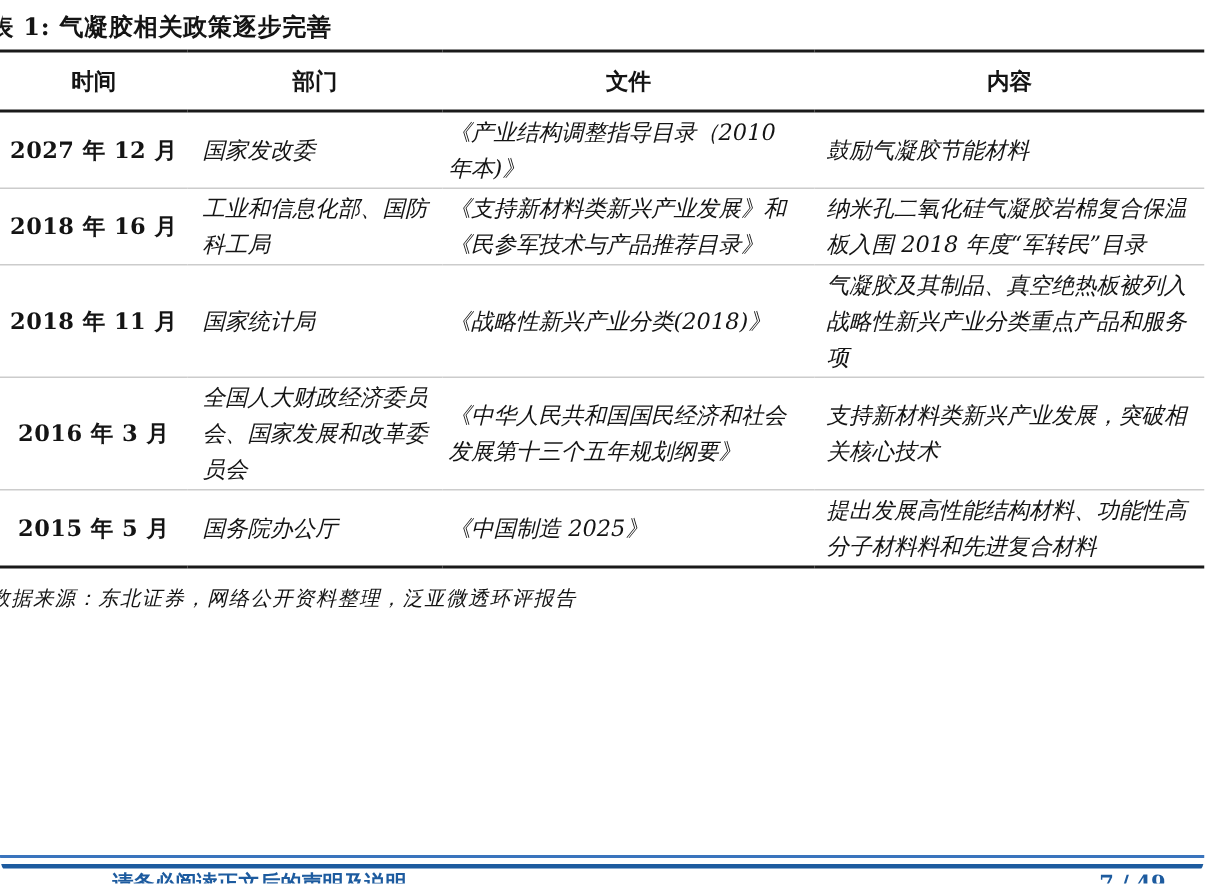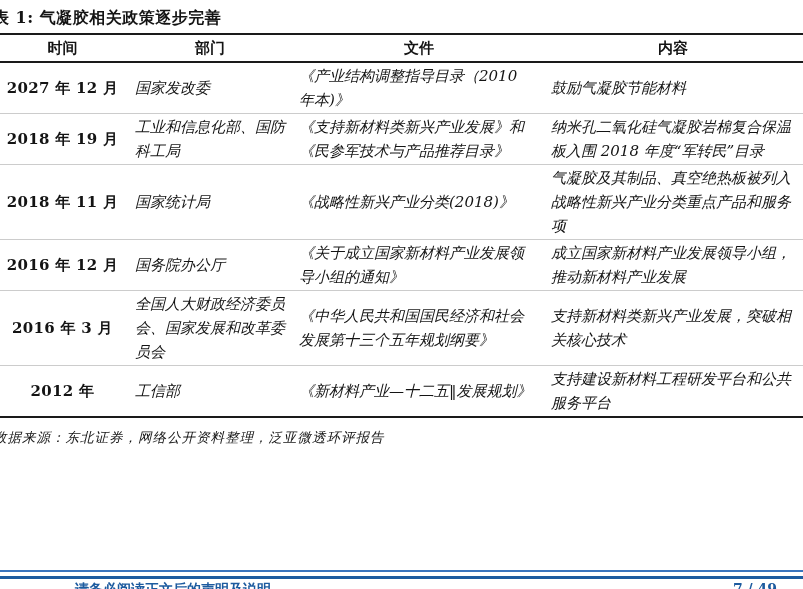--- a/index.html
+++ b/index.html
@@ -2,33 +2,33 @@
 <html><head>
 <meta charset="utf-8">
 <style>
   * { box-sizing: border-box; }
   html, body { margin: 0; padding: 0; }
   body {
     width: 803px; height: 589px; overflow: hidden;
     background: #ffffff; color: #141414;
     font-family: "DejaVu Serif", "Liberation Serif", serif;
   }
-  .page { position: relative; width: 803px; height: 589px; overflow: hidden; }
+  .page { position: relative; width: 803px; height: 589px; overflow: hidden; border-radius: 18px; }
 
   .title {
     font-weight: bold; font-size: 16px; line-height: 20px;
     margin: 8px 0 5px -7px; white-space: nowrap; letter-spacing: 0.5px;
   }
 
   table.policy {
     width: 803px; table-layout: fixed; border-collapse: collapse;
     border-top: 2.5px solid #1a1a1a;
   }
   th {
-    font-size: 15px; font-weight: bold; height: 28px; text-align: center;
+    font-size: 15px; font-weight: bold; height: 40px; text-align: center;
     border-bottom: 2px solid #1a1a1a; padding: 0;
   }
   td {
     font-size: 15px; line-height: 24px; padding: 1px 0;
     border-bottom: 1px solid #cccccc; vertical-align: middle;
   }
   tbody tr:last-child td { border-bottom: 2.5px solid #1a1a1a; }
   .c1 { width: 125px; }
   .c2 { width: 170px; }
   .c3 { width: 248px; }
@@ -75,48 +75,42 @@
       </tr>
     </thead>
     <tbody>
       <tr>
         <td class="time">2027 年 12 月</td>
         <td class="dept">国家发改委</td>
         <td class="doc">《产业结构调整指导目录（2010 年本)》</td>
         <td class="cont">鼓励气凝胶节能材料</td>
       </tr>
       <tr>
-        <td class="time">2018 年 19 月</td>
+        <td class="time">2018 年 16 月</td>
         <td class="dept">工业和信息化部、国防科工局</td>
         <td class="doc">《支持新材料类新兴产业发展》和《民参军技术与产品推荐目录》</td>
         <td class="cont">纳米孔二氧化硅气凝胶岩棉复合保温板入围 2018 年度“军转民”目录</td>
       </tr>
       <tr>
         <td class="time">2018 年 11 月</td>
         <td class="dept">国家统计局</td>
         <td class="doc">《战略性新兴产业分类(2018)》</td>
         <td class="cont">气凝胶及其制品、真空绝热板被列入战略性新兴产业分类重点产品和服务项</td>
       </tr>
       <tr>
-        <td class="time">2016 年 12 月</td>
-        <td class="dept">国务院办公厅</td>
-        <td class="doc">《关于成立国家新材料产业发展领导小组的通知》</td>
-        <td class="cont">成立国家新材料产业发展领导小组，推动新材料产业发展</td>
-      </tr>
-      <tr>
         <td class="time">2016 年 3 月</td>
         <td class="dept">全国人大财政经济委员会、国家发展和改革委员会</td>
         <td class="doc">《中华人民共和国国民经济和社会发展第十三个五年规划纲要》</td>
         <td class="cont">支持新材料类新兴产业发展，突破相关核心技术</td>
       </tr>
       <tr>
-        <td class="time">2012 年</td>
-        <td class="dept">工信部</td>
-        <td class="doc">《新材料产业—十二五‖发展规划》</td>
-        <td class="cont">支持建设新材料工程研发平台和公共服务平台</td>
+        <td class="time">2015 年 5 月</td>
+        <td class="dept">国务院办公厅</td>
+        <td class="doc">《中国制造 2025》</td>
+        <td class="cont">提出发展高性能结构材料、功能性高分子材料料和先进复合材料</td>
       </tr>
     </tbody>
   </table>
 
   <div class="source">数据来源：东北证券，网络公开资料整理，泛亚微透环评报告</div>
 
   <div class="rule-thin"></div>
   <div class="rule-thick"></div>
 
   <div class="footer-bar">

